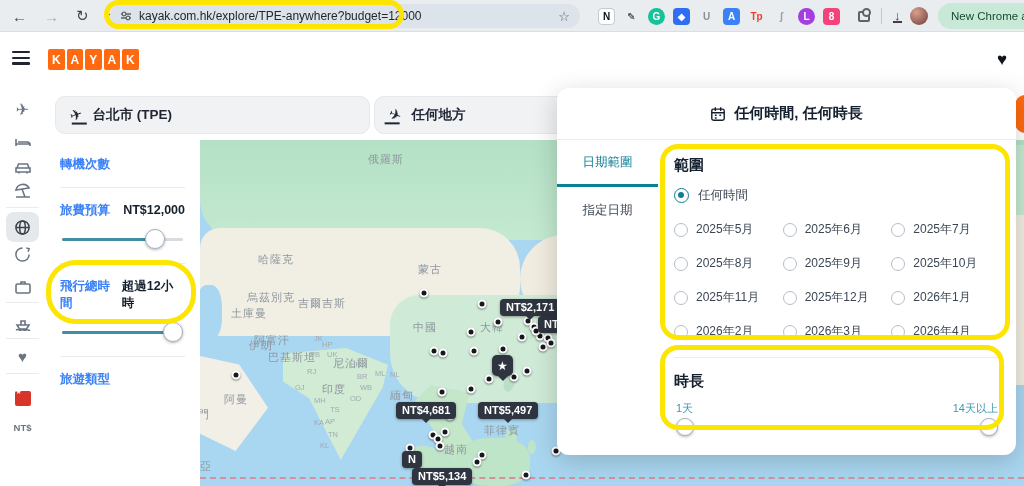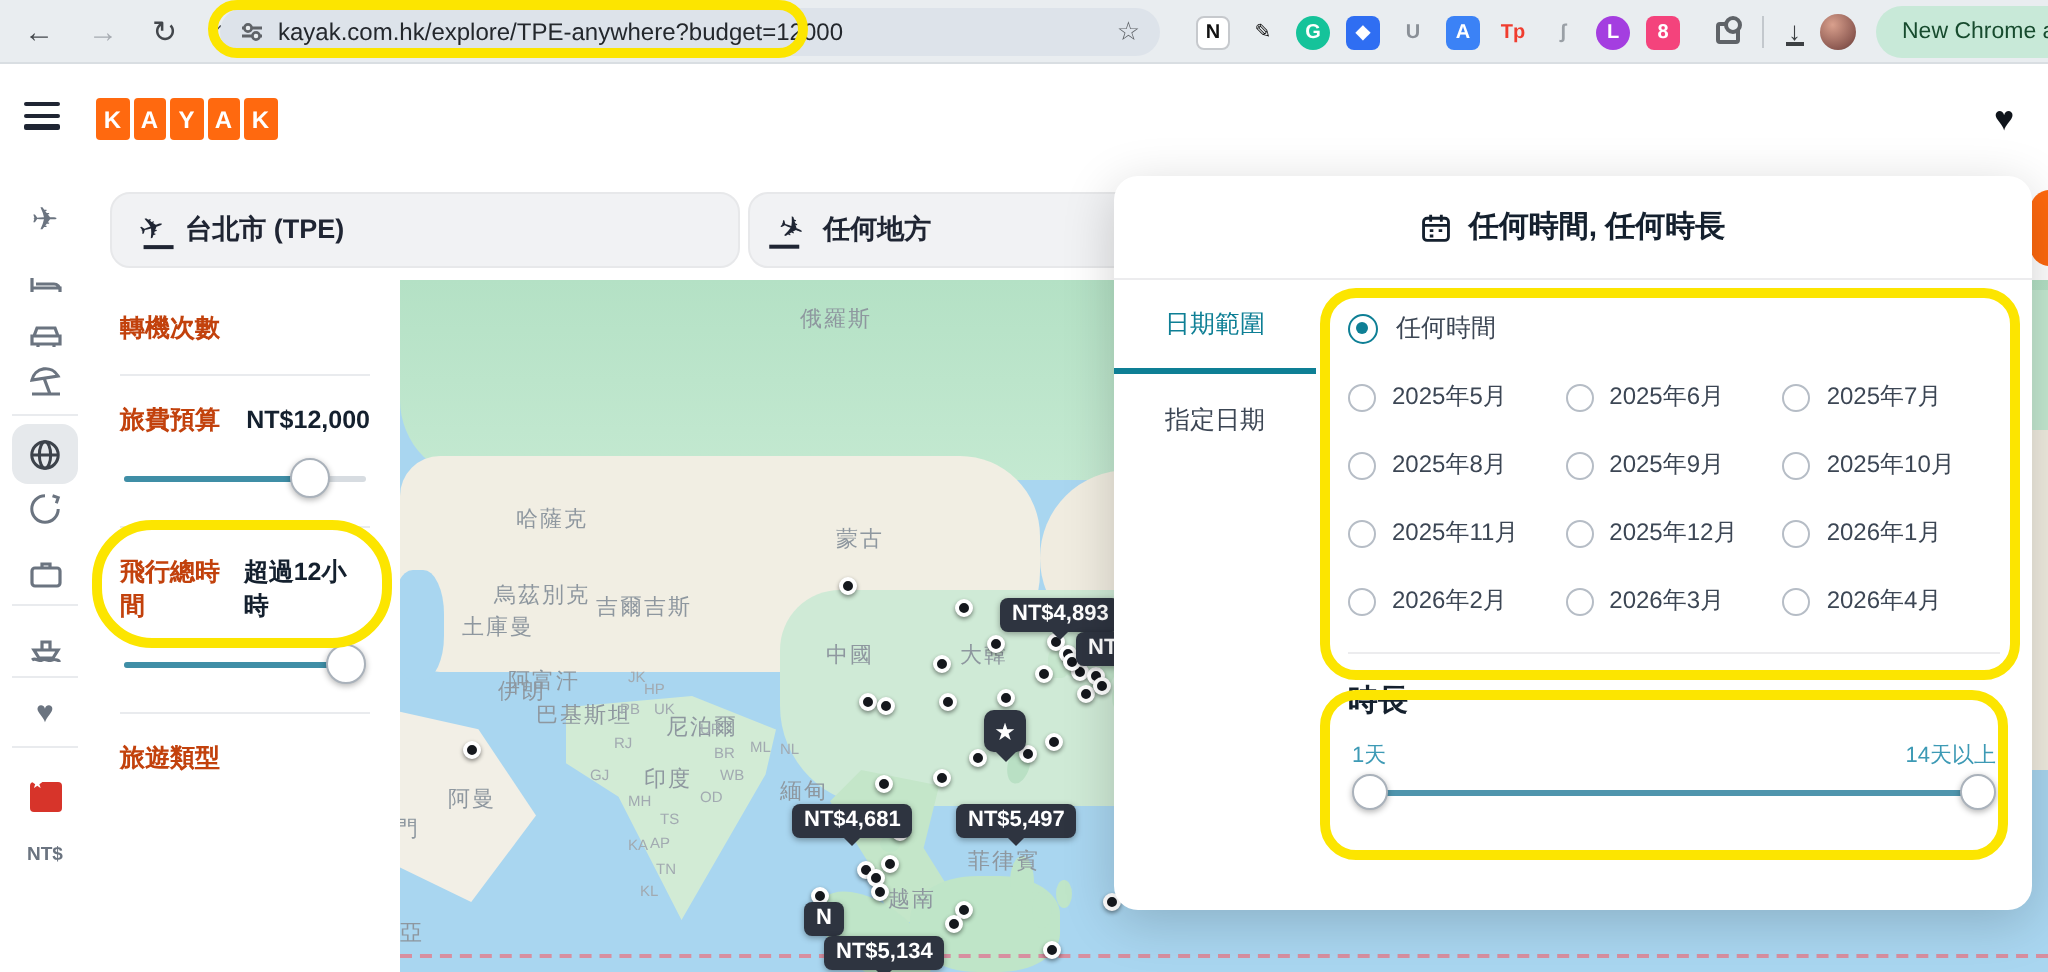--- a/index.html
+++ b/index.html
@@ -57,21 +57,21 @@
   .rail-item { position:absolute; left:0; width:45px; display:flex; justify-content:center; color:#6b7480; }
   .rail-sel { position:absolute; left:6px; width:33px; height:30px; background:#e6e9ec; border-radius:8px; }
   .rail-div { position:absolute; left:6px; width:33px; border-top:1px solid #e9ebee; }
   .rail svg { stroke:#6b7480; fill:none; stroke-width:1.6; }
   .rail-flag { width:16px; height:15px; background:#d7342a; border-radius:2px; position:relative; }
   .rail-flag::before { content:"★"; position:absolute; left:1px; top:-3px; font-size:7px; color:#fff; }
   .rail-cur { font-size:9.5px; font-weight:bold; color:#6b7480; }
   
   .filters { position:absolute; left:45px; top:140px; width:155px; height:346px; background:#fff;
     padding:16px 15px 0 15px; z-index:2; }
-  .f-title { font-size:12.5px; font-weight:bold; color:#c2410c; margin:0 0 12px; }
+  .f-title { font-size:12.5px; font-weight:bold; color:#3b82f6; margin:0 0 12px; }
   .radio-row { display:flex; align-items:center; gap:9px; margin-bottom:12px; font-size:12.5px; color:#9ba3ad; cursor:default; }
   .radio { flex:0 0 auto; width:15px; height:15px; border:1.6px solid #b6bdc6; border-radius:50%; position:relative; background:#fff; }
   .radio-row.selected { color:#14202e; }
   .radio-row.selected .radio { border-color:#14202e; }
   .radio-row.selected .radio::after { content:""; position:absolute; left:2.6px; top:2.6px; width:6.6px; height:6.6px;
     border-radius:50%; background:#14202e; }
   .fdiv { border:none; border-top:1px solid #e9ebee; margin:14px 0; }
   .f-row { display:flex; justify-content:space-between; align-items:baseline; }
   .f-val { font-size:12.5px; font-weight:bold; color:#14202e; }
   .slider { position:relative; height:20px; margin:10px 2px 2px 2px; }
@@ -294,21 +294,21 @@
   <div class="land" style="left:240px;top:278px;width:10px;height:8px;background:#bfe5c8;border-radius:50%;"></div>
   <div class="land" style="left:305px;top:288px;width:12px;height:26px;background:#bfe5c8;border-radius:50%;"></div>
   <div class="land" style="left:316px;top:306px;width:10px;height:18px;background:#bfe5c8;border-radius:50%;"></div>
   <div class="land" style="left:328px;top:300px;width:8px;height:14px;background:#bfe5c8;border-radius:50%;"></div>
   <div class="land" style="left:816px;top:5px;width:8px;height:70px;background:#c4e9d1;"></div>
   <div class="land" style="left:816px;top:75px;width:8px;height:170px;background:#f0ece0;"></div>
   <div class="equator"></div>
 
   <div>
 
-  <span class="country" style="left: 168px; top: 12px; margin-left: 32px;">俄羅斯</span>
+  <span class="country" style="left: 168px; top: 12px;">俄羅斯</span>
       <span class="country" style="left: 58px; top: 112px;">哈薩克</span>
       <span class="country" style="left: 218px; top: 122px;">蒙古</span>
       <span class="country" style="left: 47px; top: 150px;">烏茲別克</span>
       <span class="country" style="left: 98px; top: 156px;">吉爾吉斯</span>
       <span class="country" style="left: 31px; top: 166px;">土庫曼</span>
       <span class="country" style="left: 17px; top: 198px; margin-left: 32px;">伊朗</span>
       <span class="country" style="left: 54px; top: 193px;">阿富汗</span>
       <span class="country" style="left: 68px; top: 210px;">巴基斯坦</span>
       <span class="country" style="left: 133px; top: 216px;">尼泊爾</span>
       <span class="country" style="left: 122px; top: 242px;">印度</span>
@@ -372,21 +372,21 @@
       <span class="dot" style="left: 240px; top: 306px;"></span>
       <span class="dot" style="left: 282px; top: 315px;"></span>
       <span class="dot" style="left: 277px; top: 322px;"></span>
       <span class="dot" style="left: 210px; top: 308px;"></span>
       <span class="dot" style="left: 356px; top: 311px;"></span>
       <span class="dot" style="left: 326px; top: 335px;"></span>
       <span class="dot" style="left: 36px; top: 235px;"></span>
     </div>
   <div>
 
-  <div class="price-label pointer" style="left: 300px; top: 159px;">NT$4,893</div>
+  <div class="price-label pointer" style="left: 300px; top: 159px;">NT$2,171</div>
       <div class="price-label" style="left: 338px; top: 176px;">NT$</div>
       <div class="price-label pointer" style="left: 196px; top: 262px;">NT$4,681</div>
       <div class="price-label pointer" style="left: 278px; top: 262px;">NT$5,497</div>
       <div class="price-label" style="left: 202px; top: 311px;">N</div>
       <div class="price-label pointer" style="left: 212px; top: 328px;">NT$5,134</div>
     </div>
   <div class="origin-marker" id="origin-marker" style="left: 292px; top: 215px;">★</div>
 </div>
 
 <div class="panel">
@@ -397,20 +397,21 @@
     </svg>
     <span>任何時間, 任何時長</span>
   </div>
   <div class="panel-body">
     <div class="tabs">
 
     <div class="tab active">日期範圍</div>
         <div class="tab">指定日期</div>
       </div>
     <div class="pcontent">
+      <p class="sec-title">範圍</p>
       <label class="any-row">
         <span class="radio teal"></span>
         <span>任何時間</span>
       </label>
       <div class="months">
 
       <label class="month">
             <span class="radio"></span>
             <span>2025年5月</span>
           </label>

